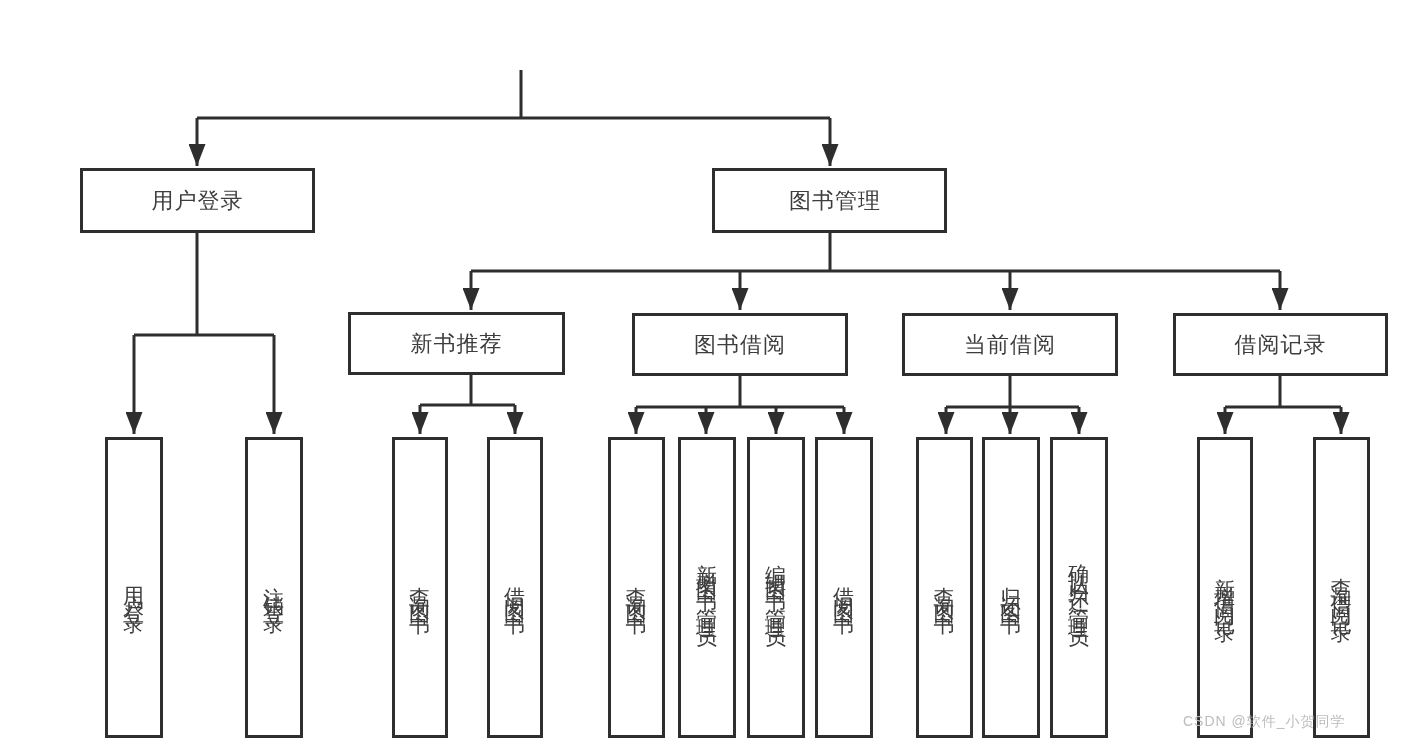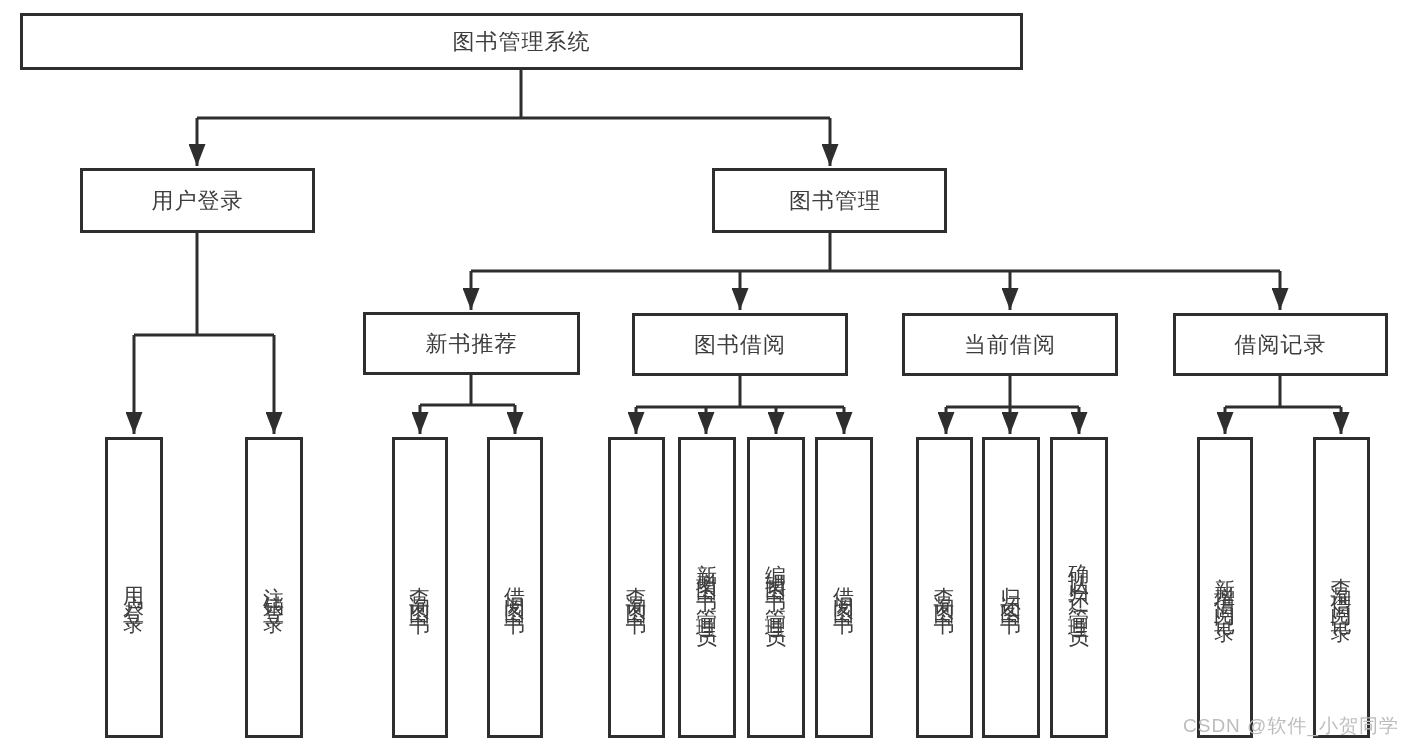--- a/index.html
+++ b/index.html
@@ -40,21 +40,21 @@
     writing-mode: vertical-rl;
     text-orientation: mixed;
     font-size: 21px;
     letter-spacing: 9px;
     line-height: 1;
   }
   .watermark {
     position: absolute;
     left: 1183px;
     top: 713px;
-    font-size: 19px;
+    font-size: 14px;
     color: #bcbcbc;
     letter-spacing: 1px;
     white-space: nowrap;
   }
 </style>
 </head>
 <body>
 
 <div class="canvas">
 
@@ -87,26 +87,25 @@
     <path d="M706,407 V434" fill="none" stroke="#2e2e2e" stroke-width="3" marker-end="url(#arrow)"></path>
     <path d="M776,407 V434" fill="none" stroke="#2e2e2e" stroke-width="3" marker-end="url(#arrow)"></path>
     <path d="M844,407 V434" fill="none" stroke="#2e2e2e" stroke-width="3" marker-end="url(#arrow)"></path>
     <path d="M946,407 V434" fill="none" stroke="#2e2e2e" stroke-width="3" marker-end="url(#arrow)"></path>
     <path d="M1010,407 V434" fill="none" stroke="#2e2e2e" stroke-width="3" marker-end="url(#arrow)"></path>
     <path d="M1079,407 V434" fill="none" stroke="#2e2e2e" stroke-width="3" marker-end="url(#arrow)"></path>
     <path d="M1225,407 V434" fill="none" stroke="#2e2e2e" stroke-width="3" marker-end="url(#arrow)"></path>
     <path d="M1341,407 V434" fill="none" stroke="#2e2e2e" stroke-width="3" marker-end="url(#arrow)"></path>
   </svg>
 
-  <div class="box hbox" style="left:20px; top:13px; width:1003px; height:57px;">图书管理系统</div>
 
   <div class="box hbox" style="left:80px; top:168px; width:235px; height:65px;">用户登录</div>
   <div class="box hbox" style="left:712px; top:168px; width:235px; height:65px;padding-left:11px;">图书管理</div>
 
-  <div class="box hbox" style="left:363px; top:312px; width:217px; height:63px;">新书推荐</div>
+  <div class="box hbox" style="left:348px; top:312px; width:217px; height:63px;">新书推荐</div>
   <div class="box hbox" style="left:632px; top:313px; width:216px; height:63px;">图书借阅</div>
   <div class="box hbox" style="left:902px; top:313px; width:216px; height:63px;text-align:right;">当前借阅</div>
   <div class="box hbox" style="left:1173px; top:313px; width:215px; height:63px;">借阅记录</div>
 
   <div class="box vbox" style="left:105px; top:437px; width:58px; height:301px;">用户登录</div>
   <div class="box vbox" style="left:245px; top:437px; width:58px; height:301px;">注销登录</div>
 
   <div class="box vbox" style="left:392px; top:437px; width:56px; height:301px;">查询图书</div>
   <div class="box vbox" style="left:487px; top:437px; width:56px; height:301px;">借阅图书</div>
 

